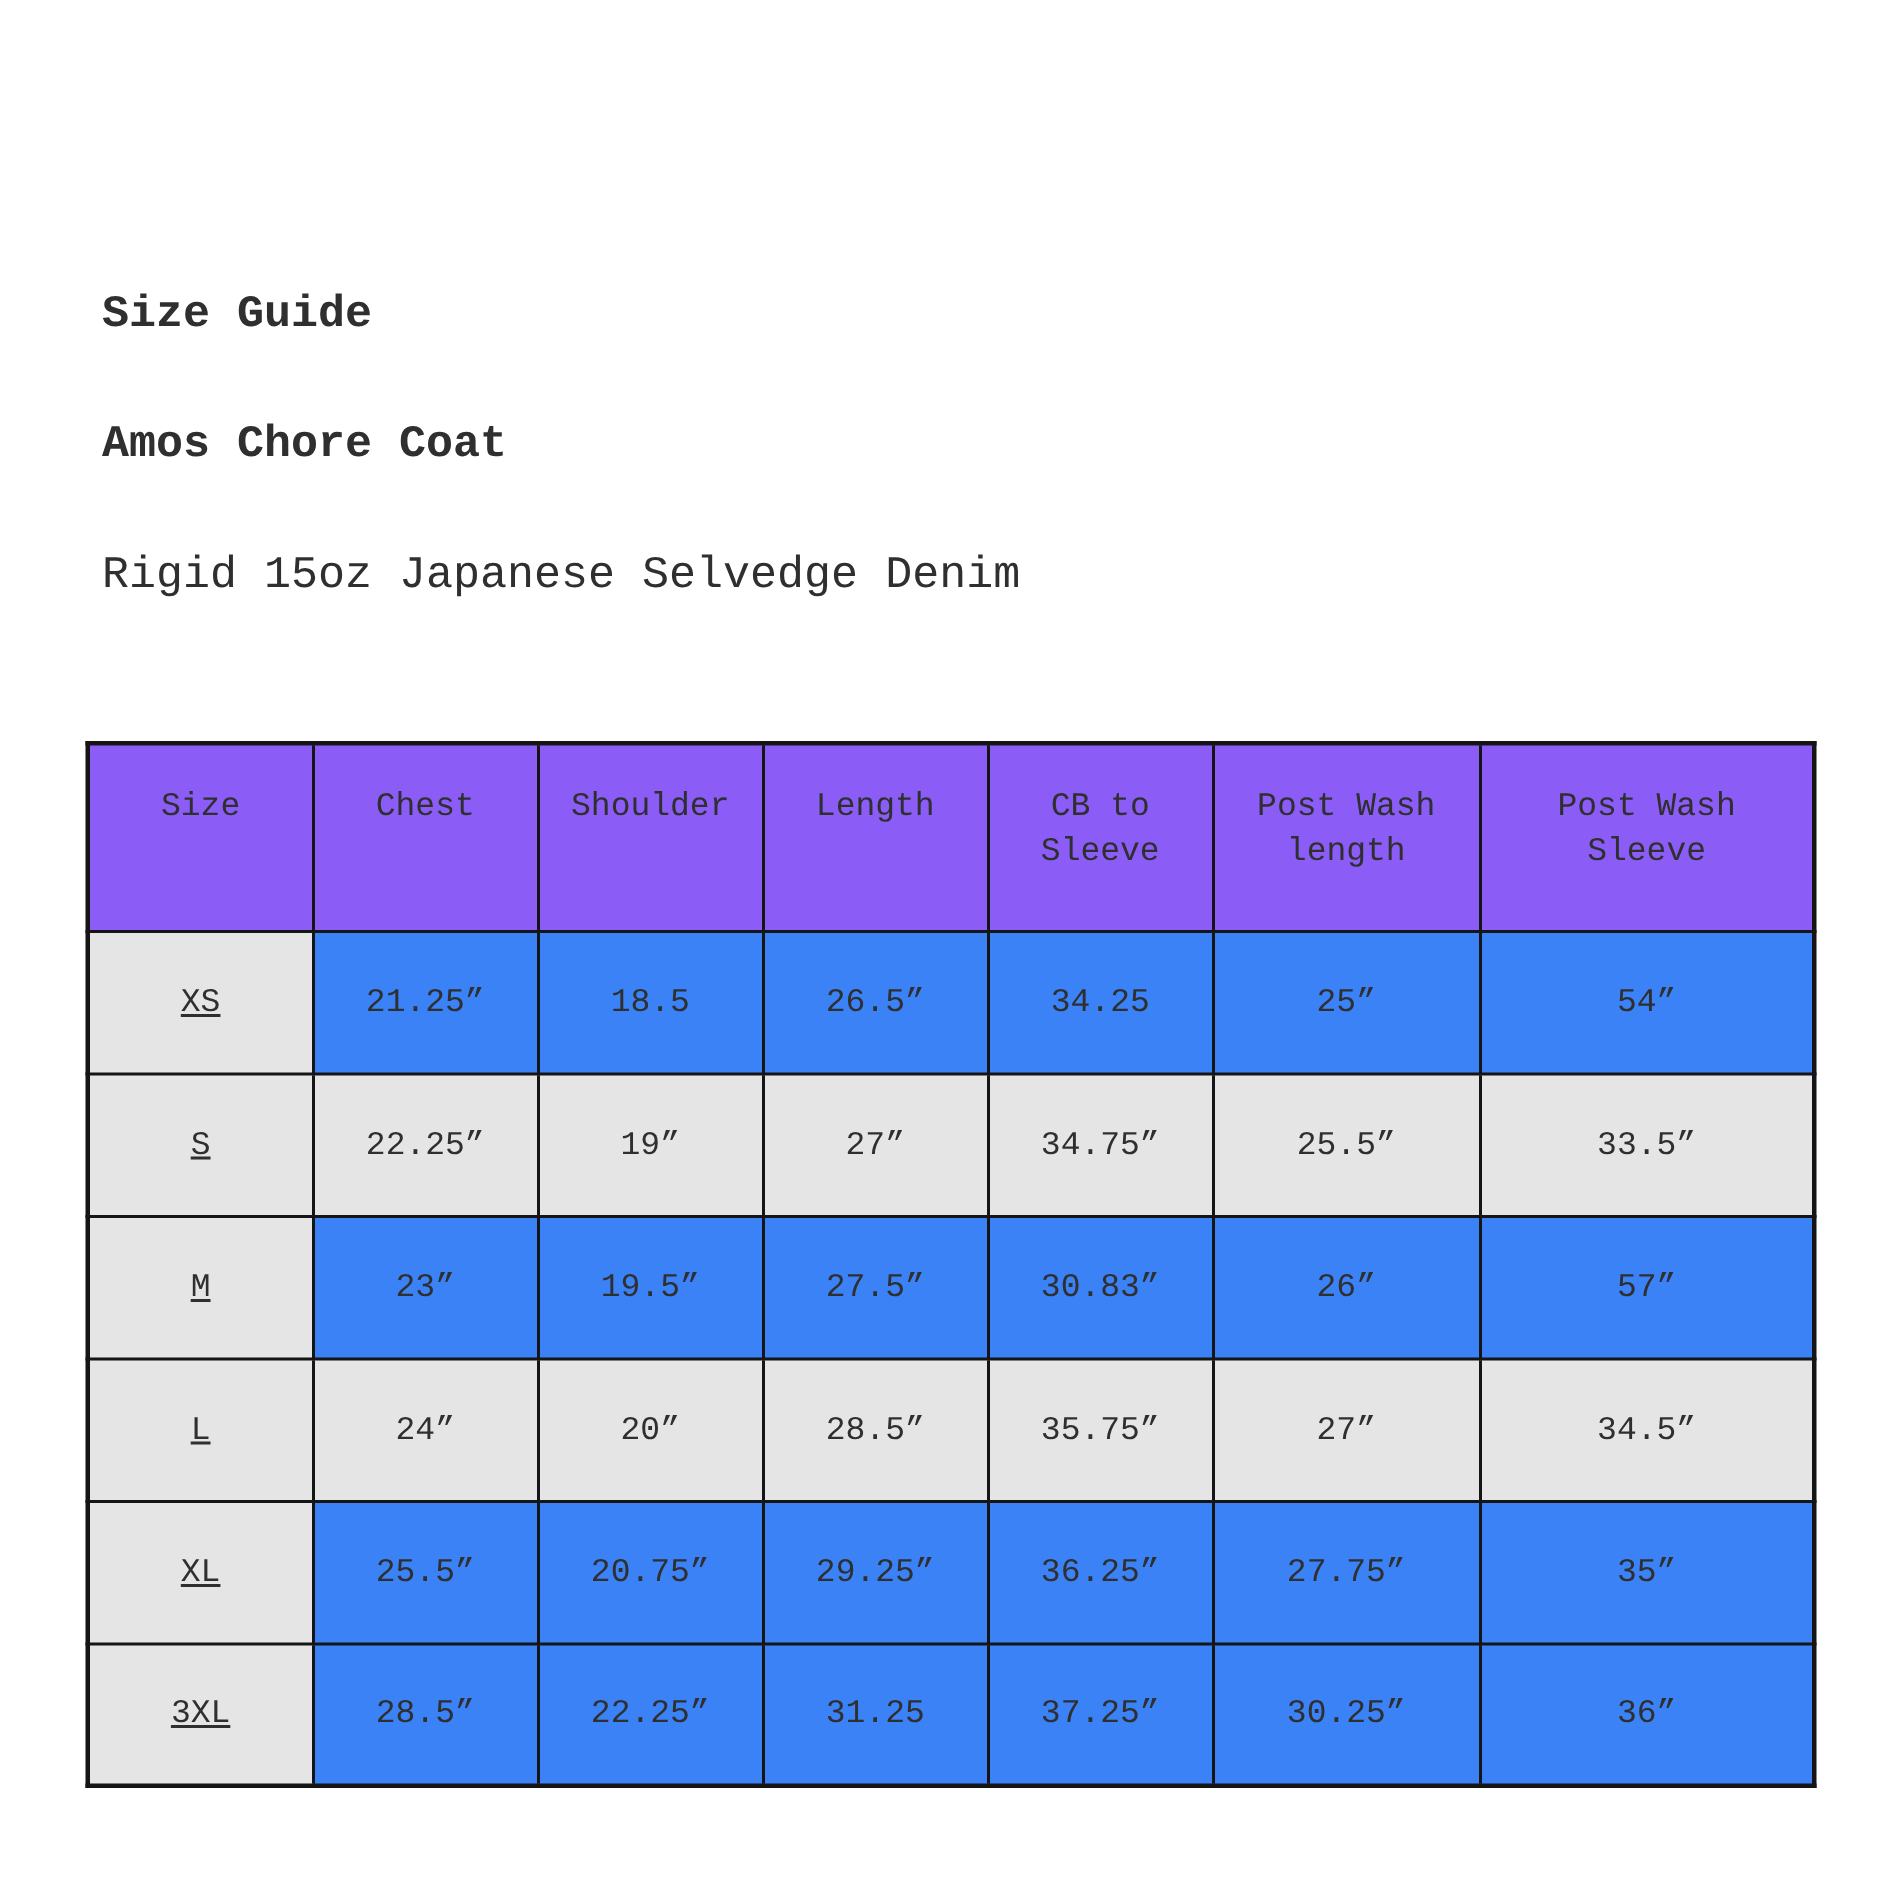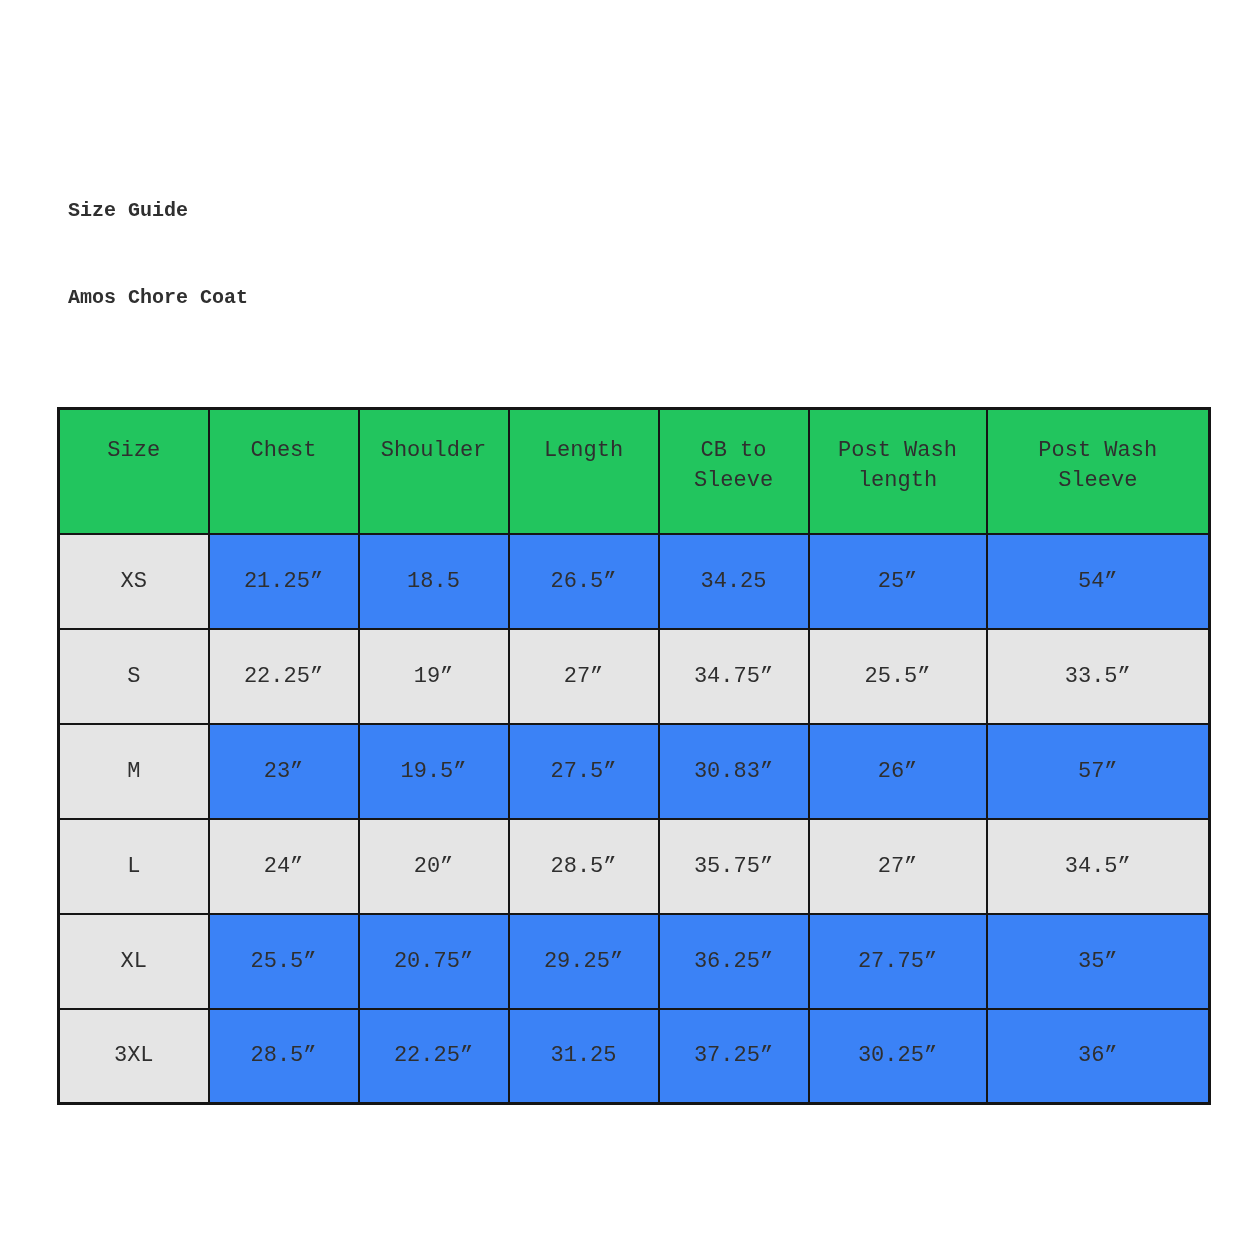--- a/index.html
+++ b/index.html
@@ -9,21 +9,21 @@
   }
   body {
     width: 1257px;
     height: 1257px;
     overflow: hidden;
     font-family: "Liberation Mono", "DejaVu Sans Mono", monospace;
     color: #2f2f2f;
   }
   .titles {
     margin: 138px 0 0 68px;
-    font-size: 20px;
+    font-size: 30px;
     line-height: 29px;
     letter-spacing: 0;
     white-space: pre;
   }
   .titles .bold {
     font-weight: bold;
   }
   table.size-guide {
     border-collapse: collapse;
     border: 3px solid #151515;
@@ -37,45 +37,47 @@
     text-align: center;
     box-sizing: border-box;
     background: #3b82f6;
   }
   table.size-guide th {
     height: 125px;
     vertical-align: top;
     padding: 26px 16px 0 16px;
     line-height: 30px;
     font-weight: normal;
-    background: #22c55e;
+    background: #8b5cf6;
     overflow-wrap: normal;
   }
   table.size-guide td {
     height: 95px;
     vertical-align: middle;
     white-space: nowrap;
     padding: 0 6px;
   }
   table.size-guide td.size-cell {
     background: #e5e5e5;
+    text-decoration: underline;
   }
   table.size-guide tr.shaded td {
     background: #e5e5e5;
   }
   col.c-std  { width: 150px; }
   col.c-pwl  { width: 178px; }
   col.c-pws  { width: 223px; }
 </style>
 </head>
 <body>
 
 <div class="titles">
   <div class="bold">Size Guide</div>
   <div class="bold">Amos Chore Coat</div>
+  <div>Rigid 15oz Japanese Selvedge Denim</div>
 </div>
 
 <table class="size-guide">
   <colgroup>
     <col class="c-std">
       <col class="c-std">
       <col class="c-std">
       <col class="c-std">
       <col class="c-std">
       <col class="c-pwl">

